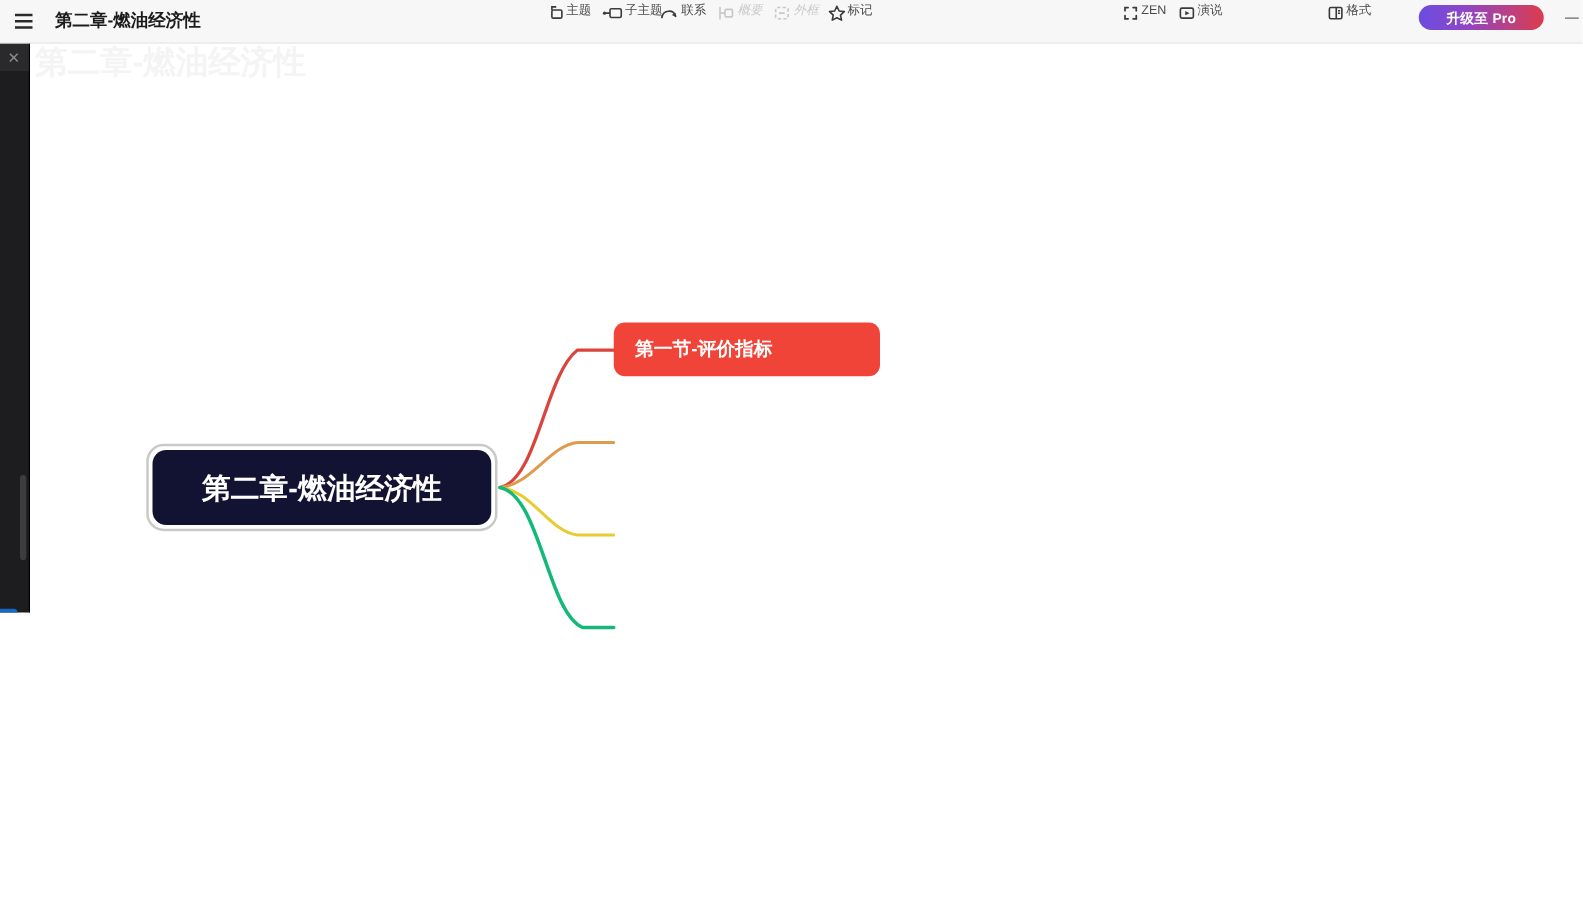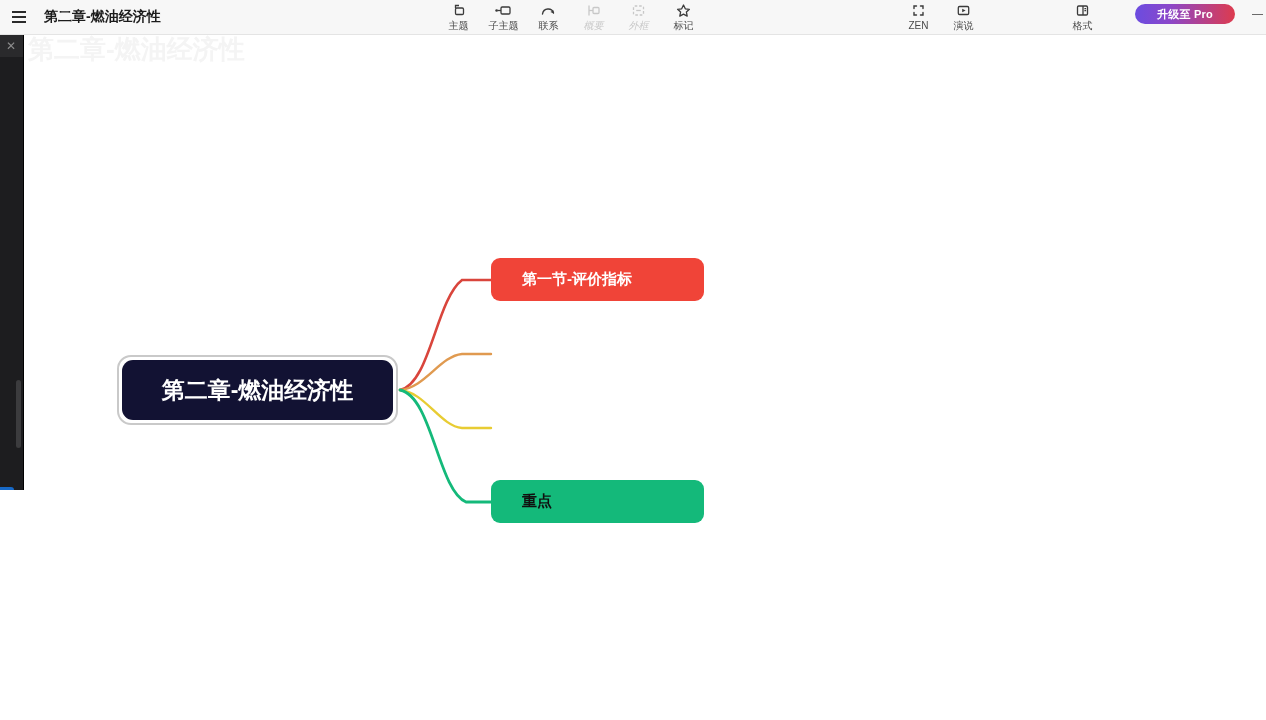--- a/index.html
+++ b/index.html
@@ -34,22 +34,22 @@
 
   .tool-group {
     position: absolute; top: 0; height: 35px;
     display: flex; align-items: flex-start;
   }
   .tool-group.center { left: 436px; }
   .tool-group.right  { left: 896px; }
 
   .tool {
     width: 45px; height: 35px;
-    display: flex; flex-direction: column;
-    align-items: center; justify-content: flex-start;
+    display: flex; flex-direction: row;
+    justify-content: flex-start;
     padding-top: 2px;
     cursor: pointer;
     position: relative;
   }
   .tool.wide { width: 52px; margin-top: 42px; }
   .tool .ticon {
     height: 17px; display: flex; align-items: center; justify-content: center;
     color: #3b3b3b;
   }
   .tool .tlabel {
@@ -129,21 +129,21 @@
   .edges { position: absolute; left: 0; top: 0; width: 1266px; height: 720px; }
 
   .node {
     position: absolute;
     display: flex; align-items: center;
     border-radius: 9px;
     cursor: pointer;
     font-weight: bold;
     white-space: nowrap;
   }
-  .node .ntext { padding-left: 31px; }
+  .node .ntext { padding-left: 17px; }
 
   .node-root {
     left: 122px; top: 360px;
     width: 271px; height: 60px;
     background: #121233;
     border-radius: 11px;
     color: #ffffff;
     font-size: 23px;
     justify-content: center;
   }
@@ -321,18 +321,15 @@
     <div class="node node-root">
       <span class="ntext">第二章-燃油经济性</span>
     </div>
 
     <div class="node node-c node-c1">
       <span class="ntext">第一节-评价指标</span>
     </div>
 
 
 
-    <div class="node node-c node-c4">
-      <span class="ntext">重点</span>
-    </div>
 
   </div>
 </div>
 
 </body></html>

